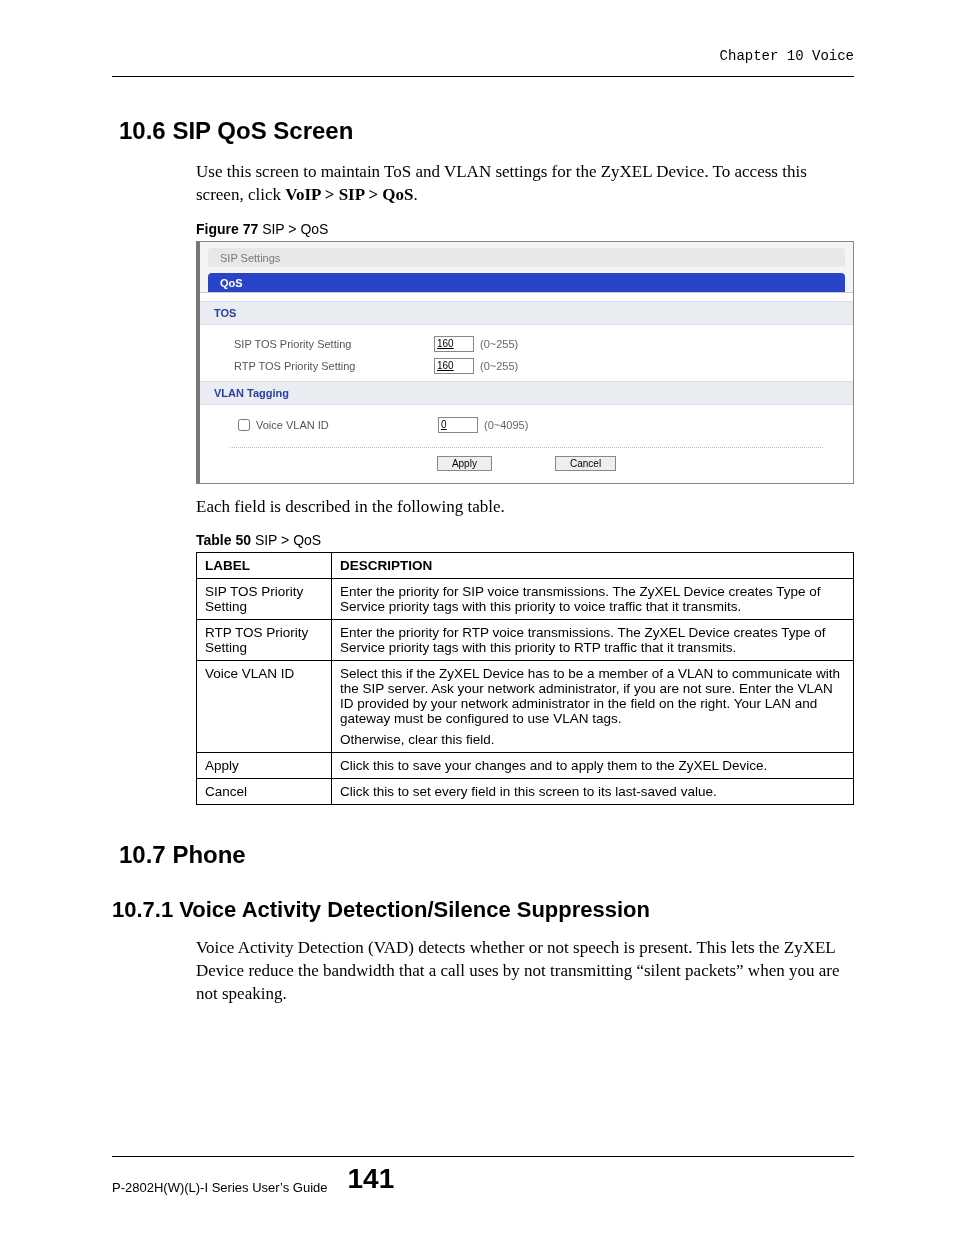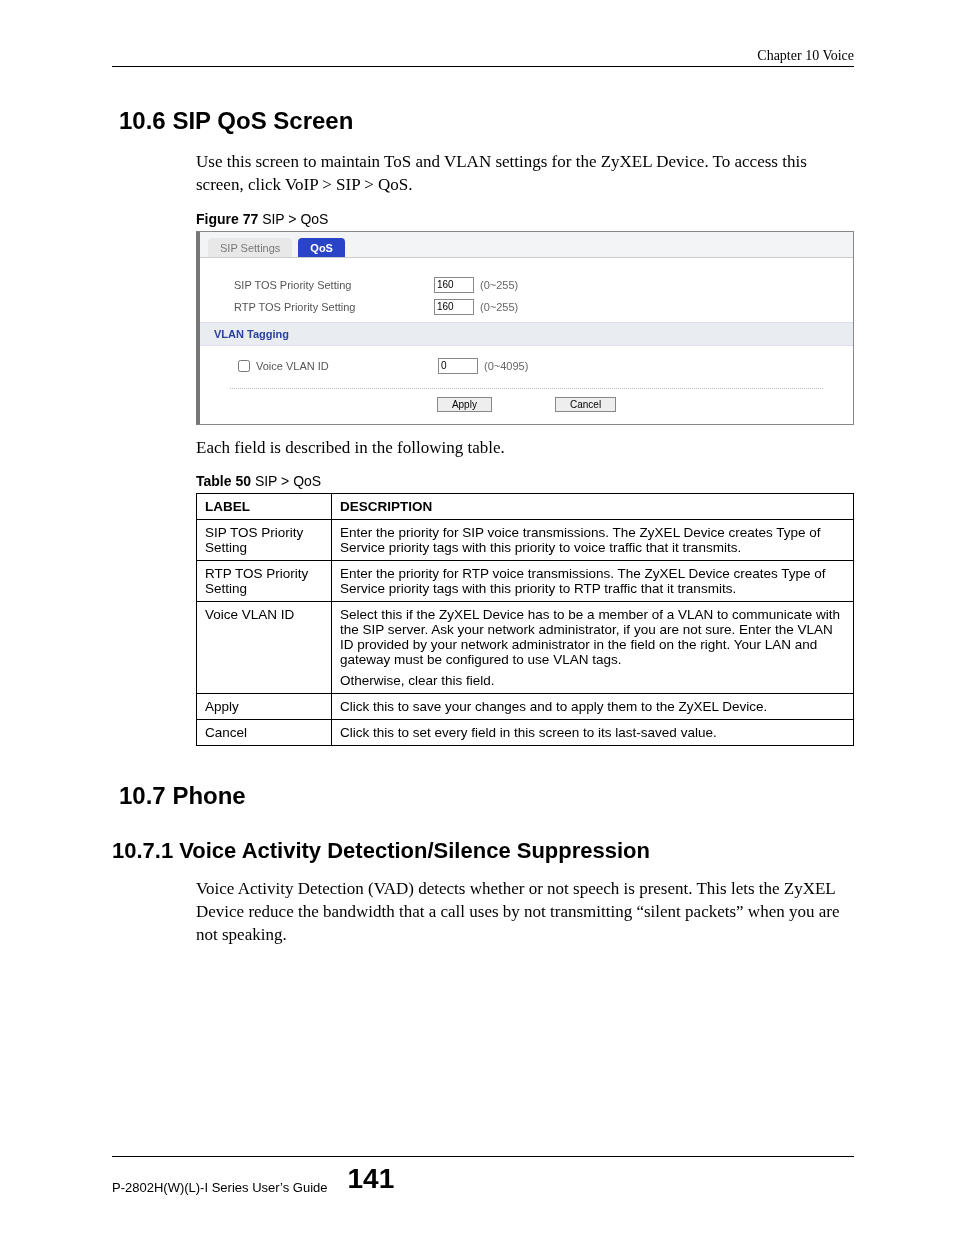--- a/index.html
+++ b/index.html
@@ -11,23 +11,23 @@
   }
   .page {
     width: 954px;
     height: 1235px;
     box-sizing: border-box;
     padding: 48px 100px 40px 112px;
     position: relative;
   }
   .chapter-line {
     border-bottom: 1.5px solid #000;
-    padding-bottom: 2px;
+    padding-bottom: 12px;
     text-align: right;
-    font-family: Liberation Serif, serif;
+    font-family: Liberation Mono, monospace;
     font-size: 14px;
   }
   h2.section-title {
     font-family: Arial, Helvetica, sans-serif;
     font-weight: bold;
     font-size: 24px;
     margin: 40px 0 16px 7px;
   }
   .body-text {
     font-size: 17px;
@@ -37,38 +37,39 @@
     margin-bottom: 14px;
   }
   .figure-caption, .table-caption {
     font-family: Arial, Helvetica, sans-serif;
     font-size: 14px;
     margin-left: 84px;
     margin-bottom: 4px;
     margin-top: 6px;
   }
   .figure-caption b, .table-caption b { font-weight: bold; }
-  .b { font-weight: normal; text-align: right; }
+  .b { font-weight: bold; text-align: right; }
 
   
   .fig {
     margin-left: 84px;
     border: 1px solid #888;
     border-left: 4px solid #777;
     background: #fff;
     font-family: "Trebuchet MS", Arial, sans-serif;
     font-size: 11px;
     color: #444;
   }
   .tabbar {
     background: #f2f4f6;
     border-bottom: 1px solid #ccc;
     padding: 6px 8px 0 8px;
     display: flex;
     gap: 6px;
+    flex-direction: column;
   }
   .tab {
     padding: 4px 12px 3px;
     font-size: 11px;
     border-radius: 4px 4px 0 0;
     color: #777;
     background: #e8e8e8;
   }
   .tab.active {
     background: #2a44c7;
@@ -85,21 +86,21 @@
     font-size: 11px;
   }
   .formrow {
     display: flex;
     align-items: center;
     padding: 3px 0 3px 34px;
     font-size: 11px;
     color: #555;
   }
   .formrow .lbl { width: 200px; }
-  .formrow .inp { width: 34px; height:14px; font-size:10px; border:1px solid #888; text-align:left; padding:0 2px; }
+  .formrow .inp { width: 34px; height:14px; font-size:10px; border:1px solid #888; text-align:left; padding:0 2px;text-decoration:underline; }
   .formrow .range { margin-left: 6px; color:#666; }
   .chk { width:12px; height:12px; margin-right:6px; }
   .figbtns { text-align: center; padding: 8px 0 12px; border-top:1px dotted #bbb; margin: 6px 30px 0; }
   .figbtn { font-size:10px; padding:1px 14px; margin:0 30px; border:1px solid #888; background:#eee; }
   .formblock { padding: 8px 0 4px; }
 
   
   table.desc {
     margin-left: 84px;
     border-collapse: collapse;
@@ -159,20 +160,21 @@
   <div class="figure-caption">
     <b>Figure 77</b><span>   SIP &gt; QoS</span>
   </div>
 
   <div class="fig">
     <div class="tabbar">
       <div class="tab">SIP Settings</div>
       <div class="tab active">QoS</div>
     </div>
     <div style="height:8px;"></div>
+    <div class="grouphdr">TOS</div>
     <div class="formblock">
       <div class="formrow">
         <span class="lbl">SIP TOS Priority Setting</span>
         <input class="inp" value="160" style="">
         <span class="range">(0~255)</span>
       </div>
       <div class="formrow">
         <span class="lbl">RTP TOS Priority Setting</span>
         <input class="inp" value="160" style="">
         <span class="range">(0~255)</span>

